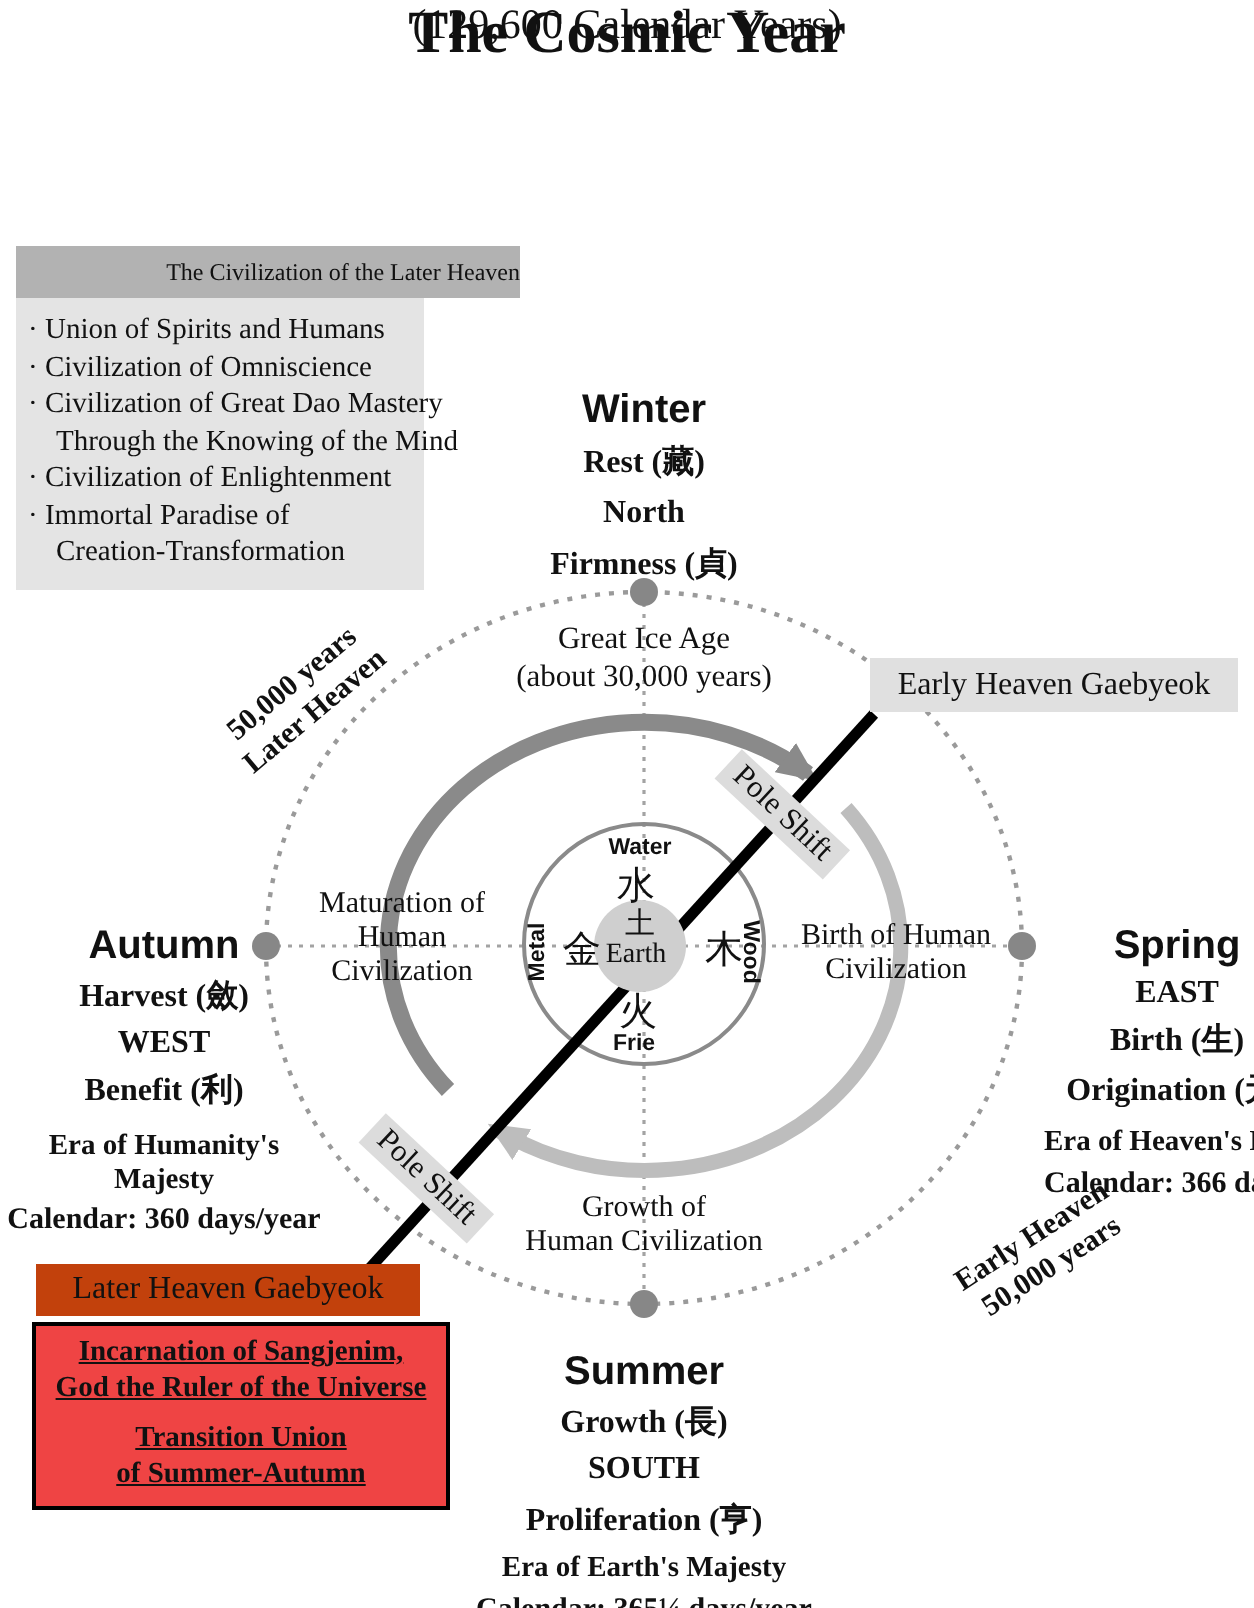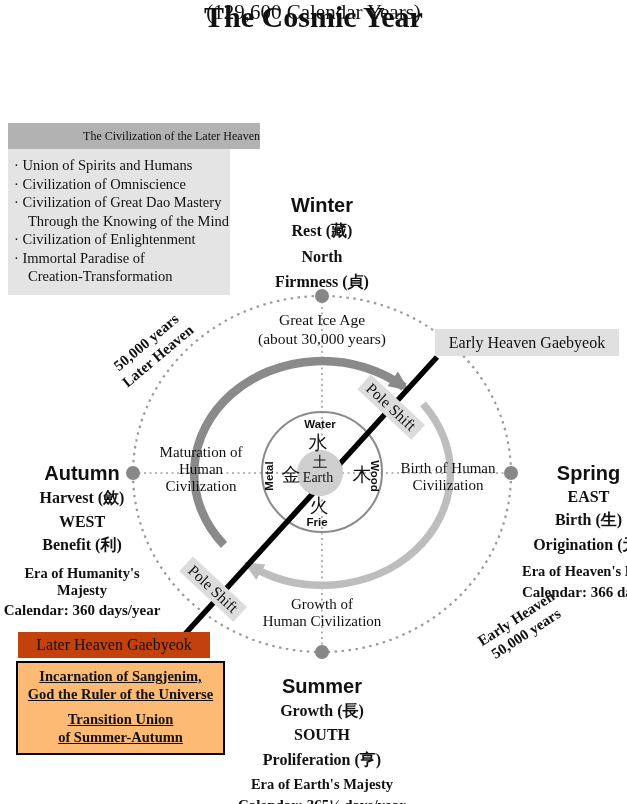--- a/index.html
+++ b/index.html
@@ -6,40 +6,40 @@
   .canvas{position:relative;width:627px;height:804px;background:#fff;overflow:hidden;
           font-family:"Liberation Serif",serif;color:#111;}
   svg.layer{position:absolute;left:0;top:0;z-index:1;}
   .txt{position:absolute;z-index:2;}
 
   .title{left:0;top:8;width:627px;text-align:center;font-size:30px;font-weight:700;}
   .subtitle{left:0;top:44;width:627px;text-align:center;font-size:21px;}
 
   .civ-header{left:8;top:123px;width:252px;height:26px;line-height:26px;background:#b2b2b2;
               text-align:right;font-size:12px;left:8px;}
-  .civ-body{left:8px;top:149px;width:222px;background:#e4e4e4;padding:7px 4px 9px 6px;
+  .civ-body{left:8px;top:149px;width:204px;background:#e4e4e4;padding:7px 4px 9px 6px;
             box-sizing:border-box;font-size:14.5px;line-height:18.5px;}
   .civ-item{white-space:nowrap;}
   .civ-cont{padding-left:14px;white-space:nowrap;}
 
   .season{text-align:center;white-space:nowrap;}
   .s-name{font-family:"Liberation Sans",sans-serif;font-weight:700;font-size:20px;}
   .s-attr{font-weight:700;font-size:16px;margin-top:6px;}
   .s-era{font-weight:700;font-size:14.5px;margin-top:9px;line-height:16.5px;}
   .s-era2{font-weight:700;font-size:14.5px;line-height:16.5px;}
   .s-cal{font-weight:700;font-size:15px;margin-top:4px;}
 
   .iceage{left:322px;top:310px;transform:translateX(-50%);text-align:center;
           font-size:15.5px;line-height:19px;white-space:nowrap;}
 
   .gb-early{left:435px;top:329px;width:184px;height:27px;line-height:27px;background:#e0e0e0;
             text-align:center;font-size:16px;}
   .gb-later{left:18px;top:632px;width:192px;height:26px;line-height:26px;background:#c2410c;
             text-align:center;font-size:16px;}
-  .gb-box{left:16px;top:661px;width:209px;background:#fdba74;border:2.5px solid #000;
+  .gb-box{left:16px;top:661px;width:209px;background:#ef4444;border:2.5px solid #000;
           box-sizing:border-box;text-align:center;font-weight:700;font-size:14.5px;
           line-height:17.5px;padding:5px 0 7px;}
   .gb-box div{text-decoration:underline;white-space:nowrap;}
   .gb-gap{margin-top:8px;}
 
   .phase{transform:translateX(-50%);text-align:center;font-size:15px;line-height:17px;white-space:nowrap;}
 
   .pole{background:#dcdcdc;font-size:15.5px;padding:1px 6px;white-space:nowrap;
         transform:translate(-50%,-50%) rotate(43deg);}
 

